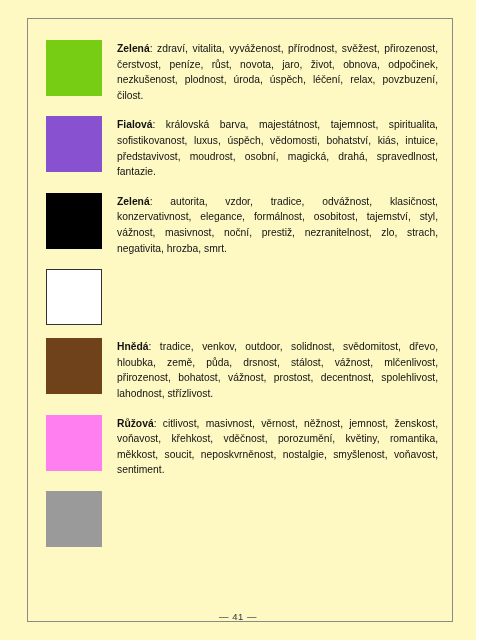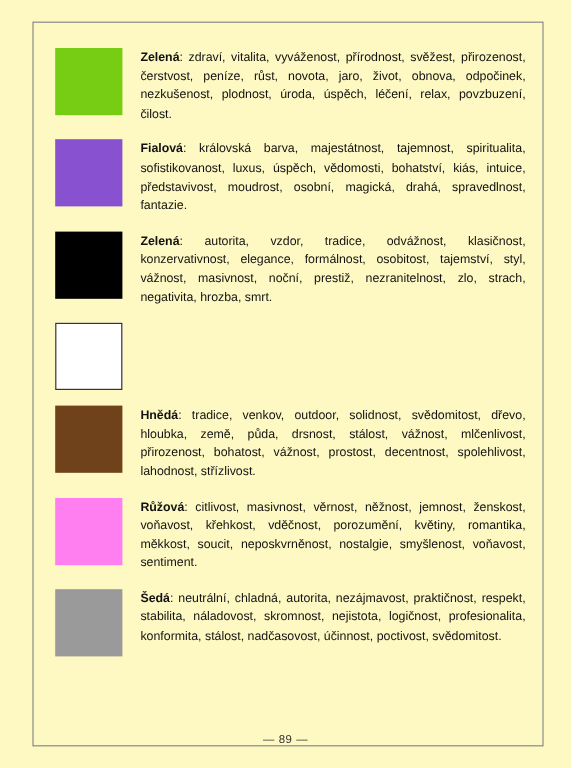--- a/index.html
+++ b/index.html
@@ -106,19 +106,18 @@
       <div class="text"><span class="name">Hnědá</span><span>: </span><span>tradice, venkov, outdoor, solidnost, svědomitost, dřevo, hloubka, země, půda, drsnost, stálost, vážnost, mlčenlivost, přirozenost, bohatost, vážnost, prostost, decentnost, spolehlivost, lahodnost, střízlivost.</span></div>
     </div>
 
     <div class="entry">
       <div class="swatch" style="background:#ff7ff0;"></div>
       <div class="text"><span class="name">Růžová</span><span>: </span><span>citlivost, masivnost, věrnost, něžnost, jemnost, ženskost, voňavost, křehkost, vděčnost, porozumění, květiny, romantika, měkkost, soucit, neposkvrněnost, nostalgie, smyšlenost, voňavost, sentiment.</span></div>
     </div>
 
     <div class="entry">
       <div class="swatch" style="background:#9a9a9a;"></div>
-      <div class="text"><span class="name">Šedá</span><span>: </span><span>neutrální, chladná, autorita, nezájmavost, praktičnost, respekt, stabilita, náladovost, skromnost, nejistota, logičnost, profesionalita, konformita, stálost, nadčasovost, účinnost, poctivost, svědomitost.</span></div>
     </div>
 
   </div>
 
-  <div class="footer">— 89 —</div>
+  <div class="footer">— 41 —</div>
 </div>
 
 </body></html>

